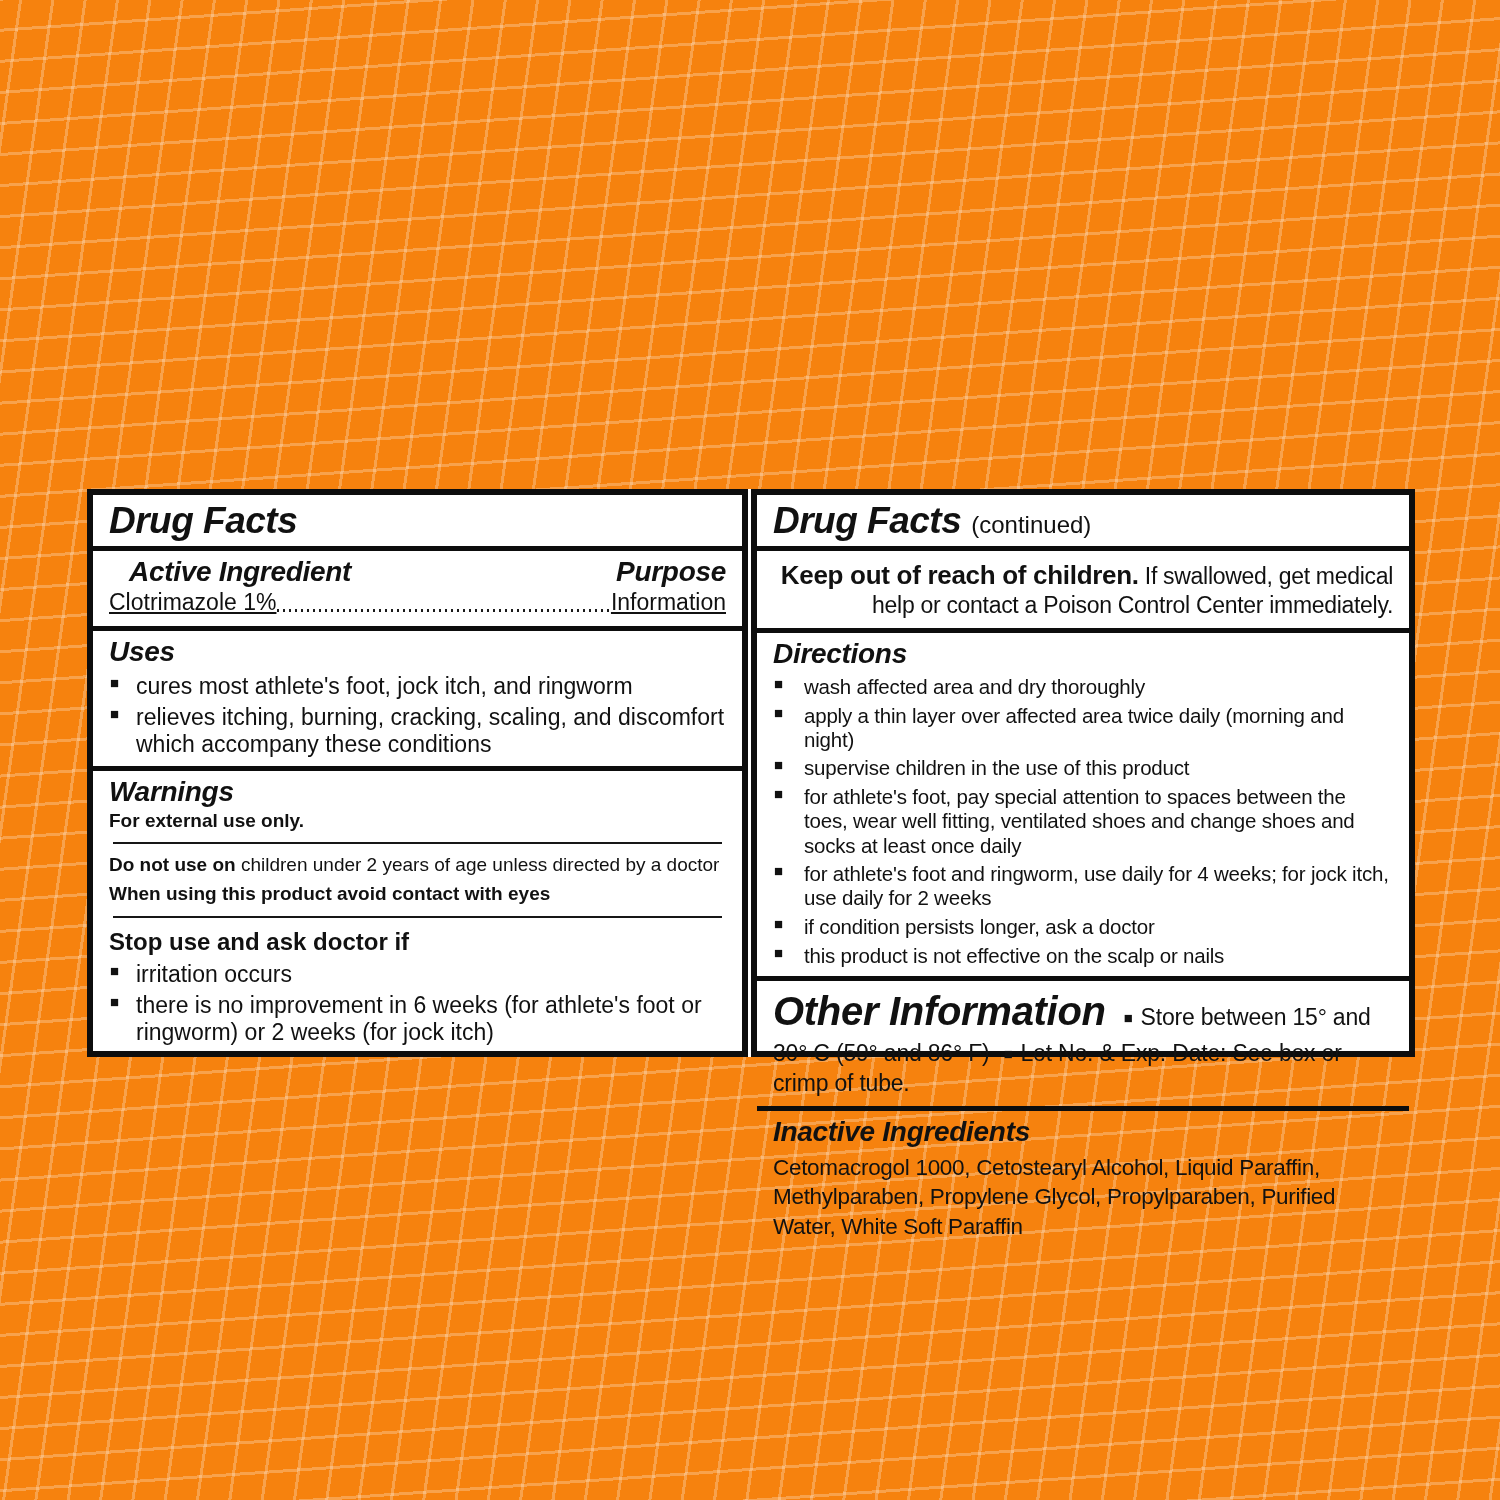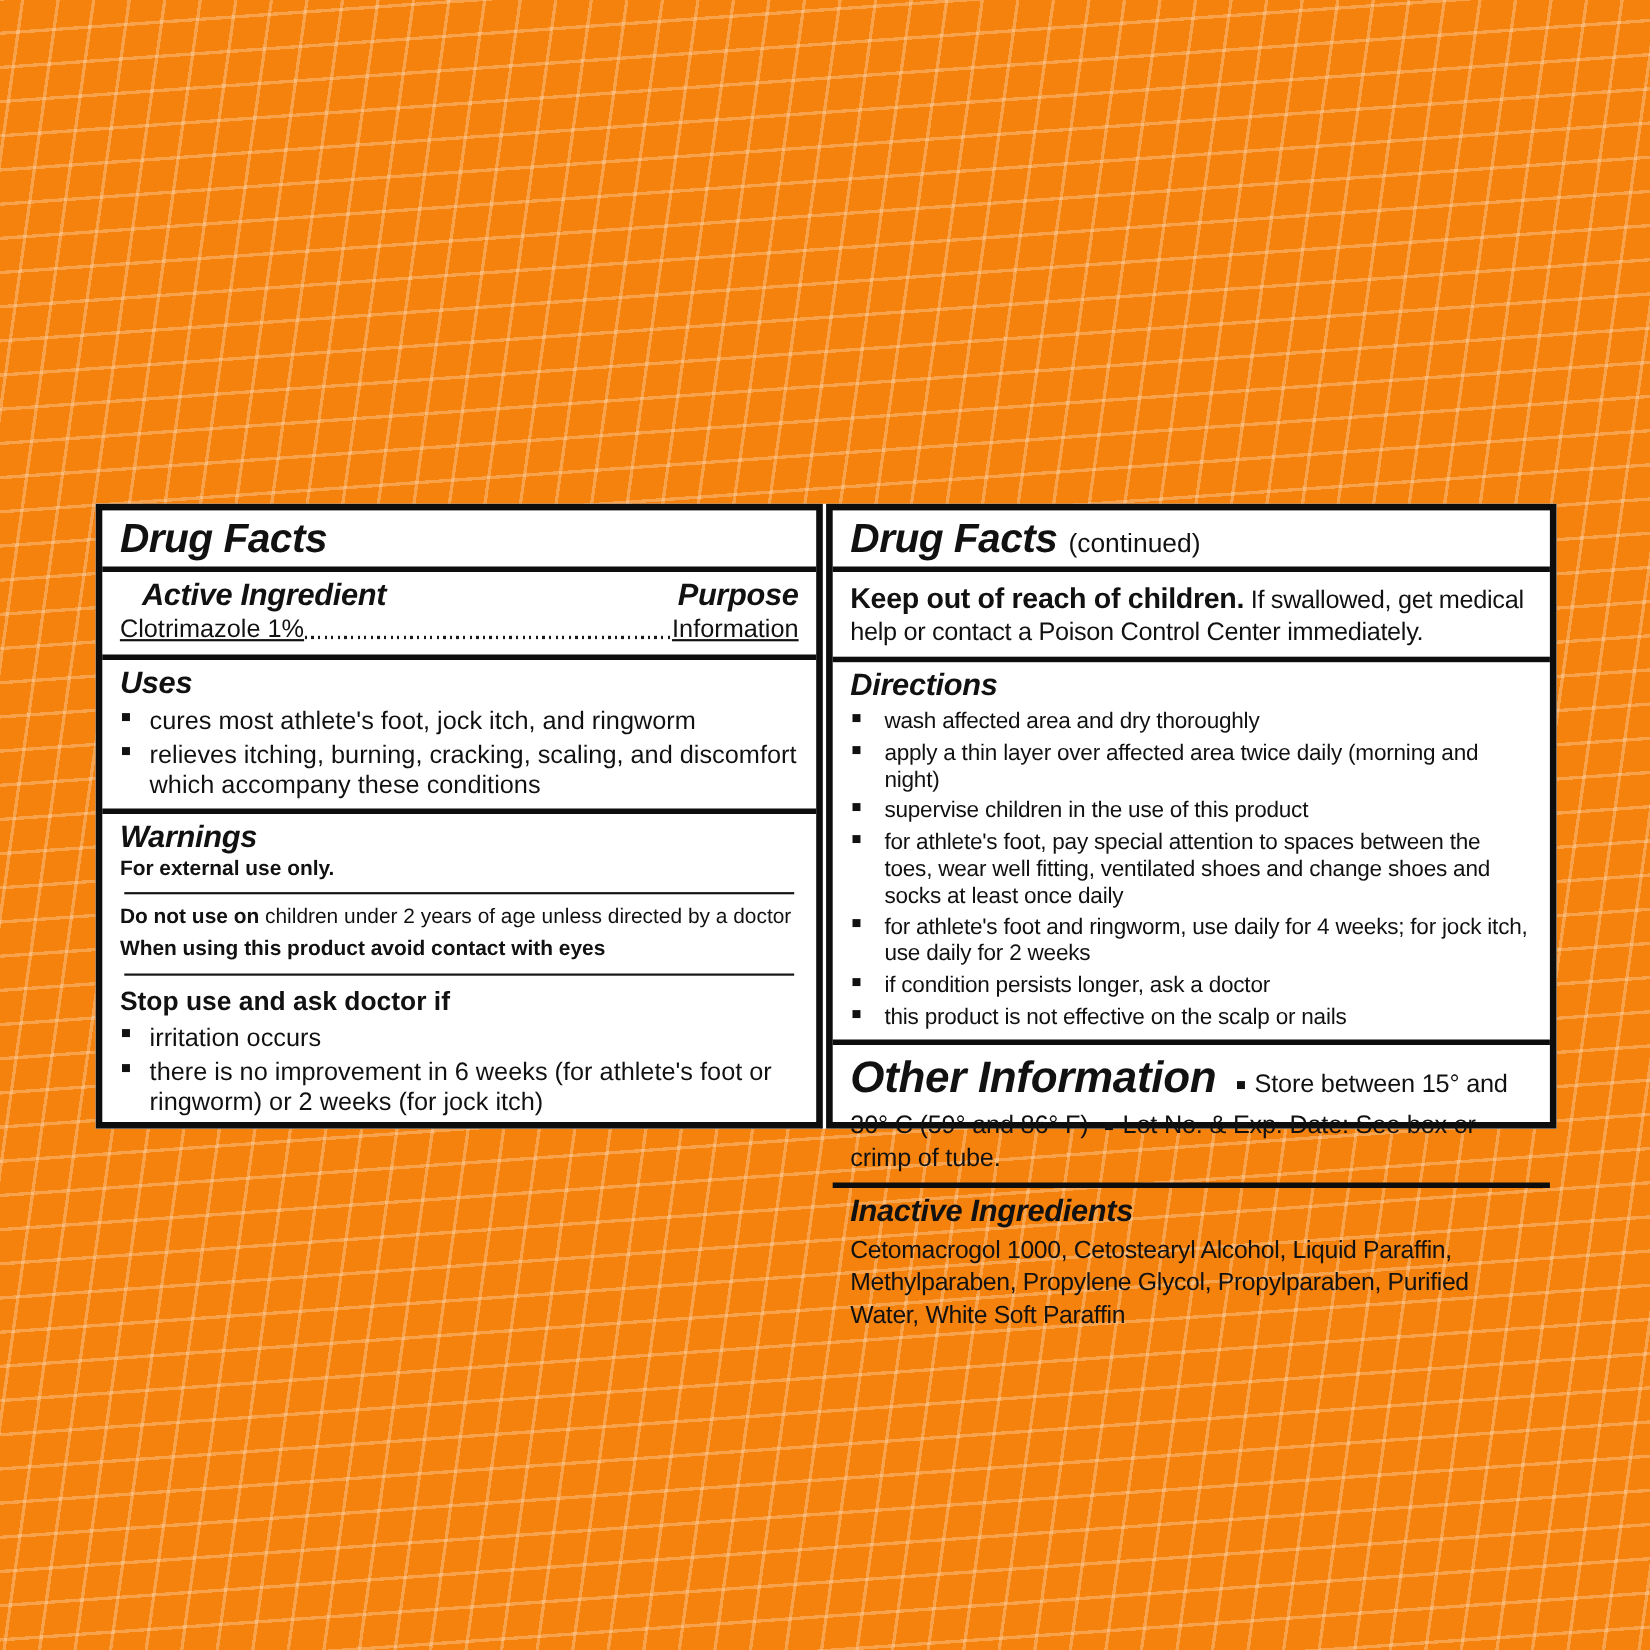--- a/index.html
+++ b/index.html
@@ -9,21 +9,21 @@
     font-family:"Liberation Sans", sans-serif;
     color:#111;
   }
   .grid-bg{
     position:absolute;inset:-40px;
     background-image:
       repeating-linear-gradient(98deg,  rgba(255,255,255,.26) 0 3px, transparent 3px 32px),
       repeating-linear-gradient(356deg, rgba(255,255,255,.26) 0 3px, transparent 3px 31px);
   }
   .label{
-    position:absolute;left:87px;top:458px;width:1328px;height:568px;
+    position:absolute;left:87px;top:489px;width:1328px;height:568px;
     display:flex;gap:3px;background:#ffffff;
   }
   .panel{
     box-sizing:border-box;border:6px solid #0d0d0d;background:#fff;
     display:flex;flex-direction:column;height:100%;
   }
   .panel-left{width:661px;}
   .panel-right{flex:1;}
   .sec{padding:4px 16px 8px 16px;}
   .sec + .sec{border-top:5px solid #0d0d0d;}
@@ -54,21 +54,21 @@
   .big-bold{font-size:24px;font-weight:bold;line-height:1.25;}
   .rule{
     border:none;border-top:2px solid #161616;margin:9px 4px 9px 4px;
   }
   .warn-sec p{margin-top:5px;}
   .warn-sec .lede{font-size:19px;line-height:1.28;}
   
   .keep-sec{padding-top:8px;letter-spacing:-0.3px;}
   .keep-sec .kb{font-size:26px;font-weight:bold;}
   .keep-sec .kr{font-size:23px;}
-  .keep-sec p{line-height:1.25;}
+  .keep-sec p{line-height:1.25;text-align:right;}
   .dir-sec li{font-size:20.5px;padding-left:31px;margin-top:4.5px;letter-spacing:-0.2px;}
   .dir-sec li .sq{top:0px;}
   .other-sec{font-size:23px;line-height:1.32;letter-spacing:-0.2px;}
   .other-sec .h2i{font-size:40px;font-weight:bold;font-style:italic;letter-spacing:-0.3px;margin-right:10px;}
   .other-sec .sq{margin:0 8px;}
   .inactive-sec{flex:1;}
   .inactive-sec p{font-size:22.5px;line-height:1.3;margin-top:4px;letter-spacing:-0.3px;}
   .warn-sec{flex:1;}
 </style>
 </head>

